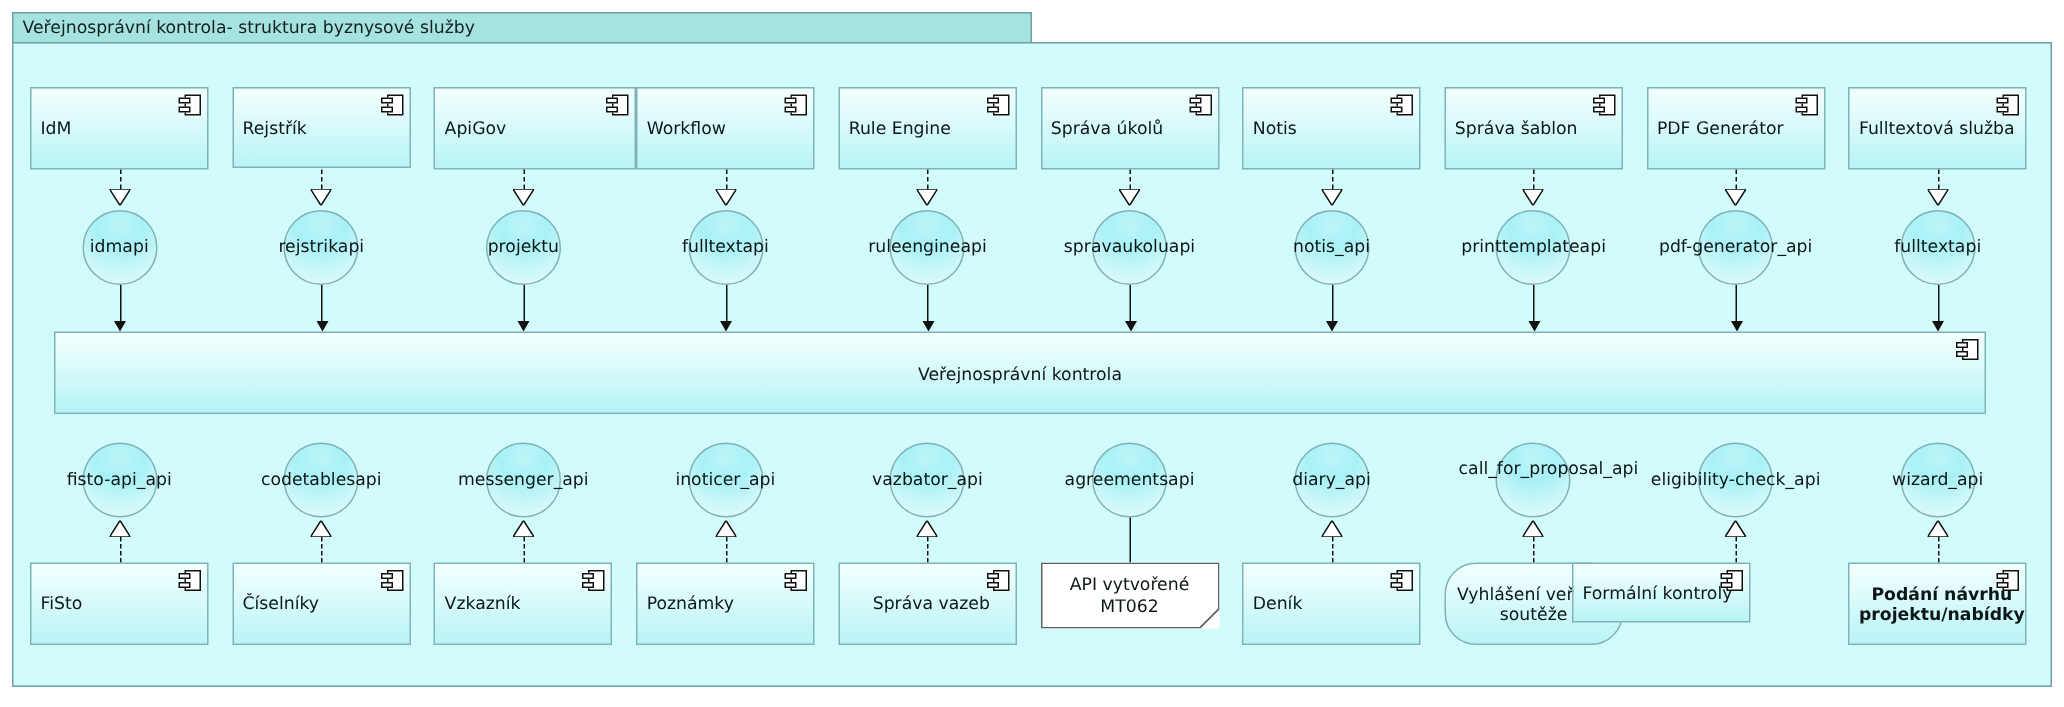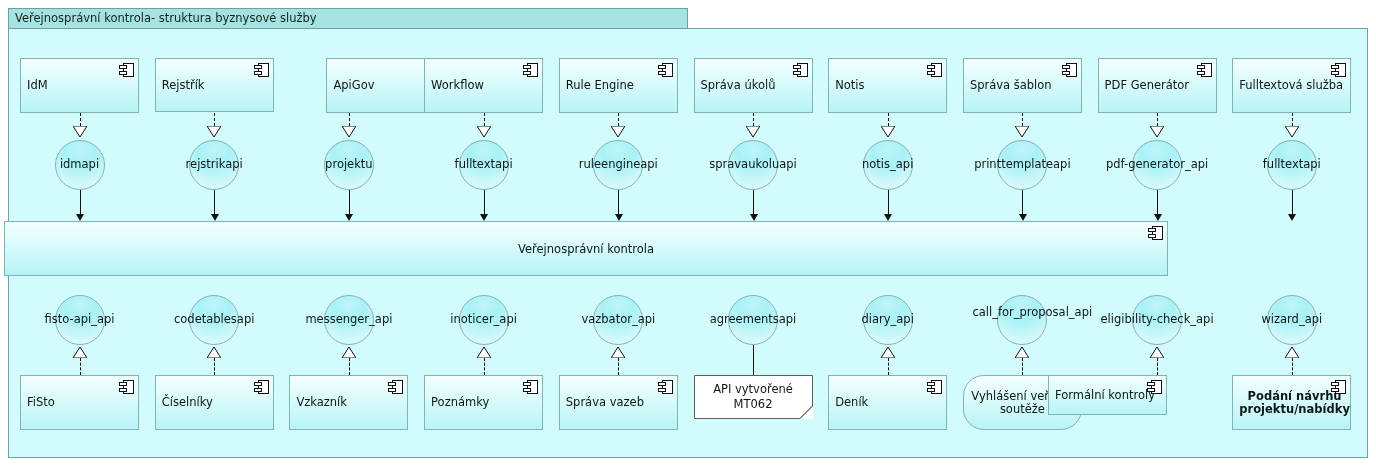--- a/index.html
+++ b/index.html
@@ -215,21 +215,21 @@
           <span class="tab t1"></span>
           <span class="tab t2"></span>
         </span>
       </div>
       <div class="dashline" style="left: 214.2px; top: 113px; height: 13px;"></div>
       <div class="tri-down" style="left: 207.2px; top: 126px;">
         <svg width="14" height="11" viewBox="0 0 14 11">
           <polygon points="0,0 14,0 7,11" fill="#ffffff" stroke="#111111" stroke-width="1"></polygon>
         </svg>
       </div>
-      <div class="comp" style="left: 289.4px; top: 58px; width: 135px; height: 55px; margin-left: 37px;">
+      <div class="comp" style="left: 289.4px; top: 58px; width: 135px; height: 55px;">
         <span class="lbl">ApiGov</span>
         <span class="cicon">
           <span class="body"></span>
           <span class="tab t1"></span>
           <span class="tab t2"></span>
         </span>
       </div>
       <div class="dashline" style="left: 348.9px; top: 113px; height: 13px;"></div>
       <div class="tri-down" style="left: 341.9px; top: 126px;">
         <svg width="14" height="11" viewBox="0 0 14 11">
@@ -367,21 +367,21 @@
       <div class="solidline" style="left: 1022.4px; top: 190px; height: 25px;"></div>
       <div class="arrowhead-down" style="left: 1018.9px; top: 214px;"></div>
       <div class="iface" style="left: 1132.1px; top: 140px;"></div>
       <div class="iface-lbl" style="left: 1067.1px; top: 158px; width: 180px;">pdf-generator_api</div>
       <div class="solidline" style="left: 1157.1px; top: 190px; height: 25px;"></div>
       <div class="arrowhead-down" style="left: 1153.6px; top: 214px;"></div>
       <div class="iface" style="left: 1266.8px; top: 140px;"></div>
       <div class="iface-lbl" style="left: 1201.8px; top: 158px; width: 180px;">fulltextapi</div>
       <div class="solidline" style="left: 1291.8px; top: 190px; height: 25px;"></div>
       <div class="arrowhead-down" style="left: 1288.3px; top: 214px;"></div>
-      <div class="bar" style="left: 4px; top: 221px; width: 1164px; height: 55px;">
+      <div class="bar" style="left: 36px; top: 221px; width: 1288px; height: 55px;">
         <div class="bar-lbl">Veřejnosprávní kontrola</div>
         <span class="cicon">
           <span class="body"></span>
           <span class="tab t1"></span>
           <span class="tab t2"></span>
         </span>
       </div>
       <div class="iface" style="left: 54.5px; top: 295px;"></div>
       <div class="iface-lbl" style="left: -10.5px; top: 313px; width: 180px;">fisto-api_api</div>
       <div class="iface" style="left: 189.2px; top: 295px;"></div>
@@ -457,21 +457,21 @@
           <span class="tab t1"></span>
           <span class="tab t2"></span>
         </span>
       </div>
       <div class="tri-up" style="left: 611.3px; top: 347px;">
         <svg width="14" height="11" viewBox="0 0 14 11">
           <polygon points="7,0 14,11 0,11" fill="#ffffff" stroke="#111111" stroke-width="1"></polygon>
         </svg>
       </div>
       <div class="dashline" style="left: 618.3px; top: 358px; height: 17px;"></div>
-      <div class="comp" style="left: 558.8px; top: 375px; width: 119px; height: 55px;">
+      <div class="comp" style="left: 558.8px; top: 375px; width: 119px; height: 55px; padding-left: 16px;">
         <span class="lbl">Správa vazeb</span>
         <span class="cicon">
           <span class="body"></span>
           <span class="tab t1"></span>
           <span class="tab t2"></span>
         </span>
       </div>
       <div class="solidline" style="left: 753px; top: 345px; height: 30px;"></div>
       <div class="note" style="left: 693.5px; top: 375px; width: 119px; height: 44px;">
         <svg width="119" height="44" viewBox="0 0 119 44" style="position: absolute; left: 0px; top: 0px;">

